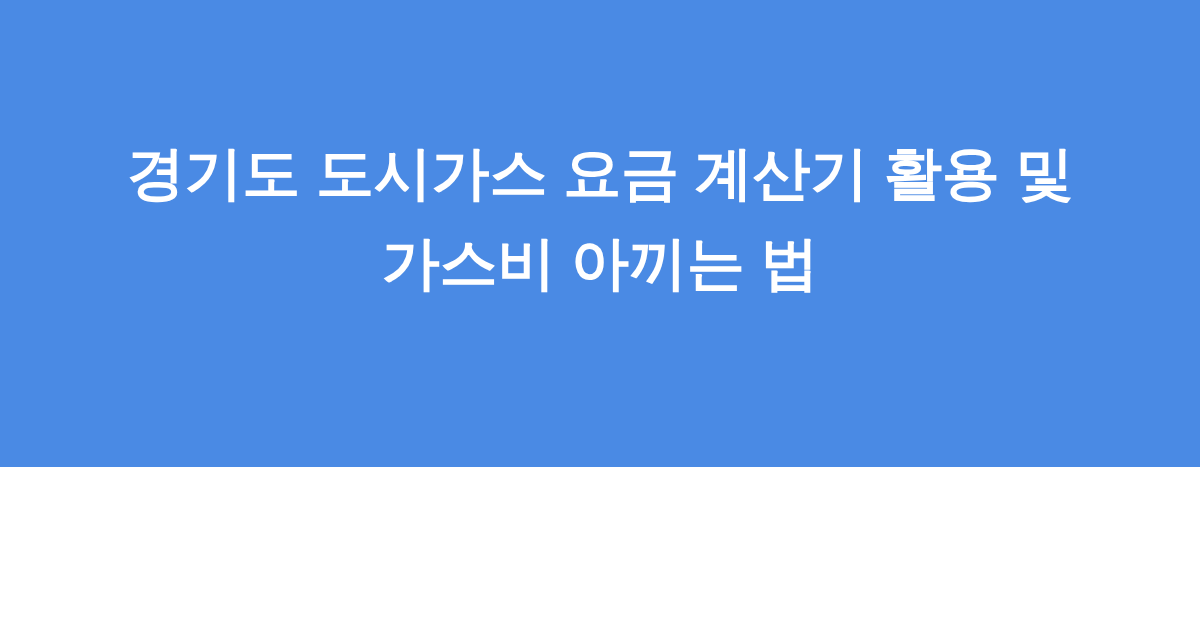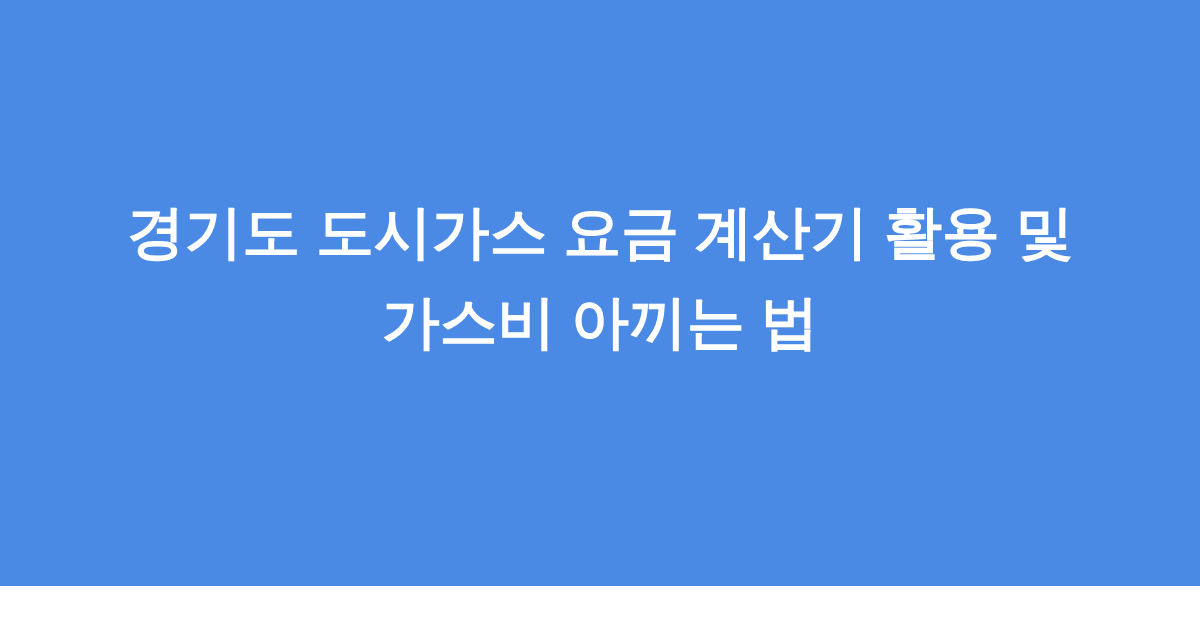--- a/index.html
+++ b/index.html
@@ -13,21 +13,21 @@
     height: 630px;
     overflow: hidden;
     font-family: "Liberation Sans", "DejaVu Sans", sans-serif;
   }
 
   
   .card {
     position: relative;
     box-sizing: border-box;
     width: 1200px;
-    height: 586px;
+    height: 467px;
     background: #4a8ae4;
     display: flex;
     align-items: center;
     justify-content: center;
     overflow: hidden;
   }
 
   
   .title-block {
     width: 1060px;

